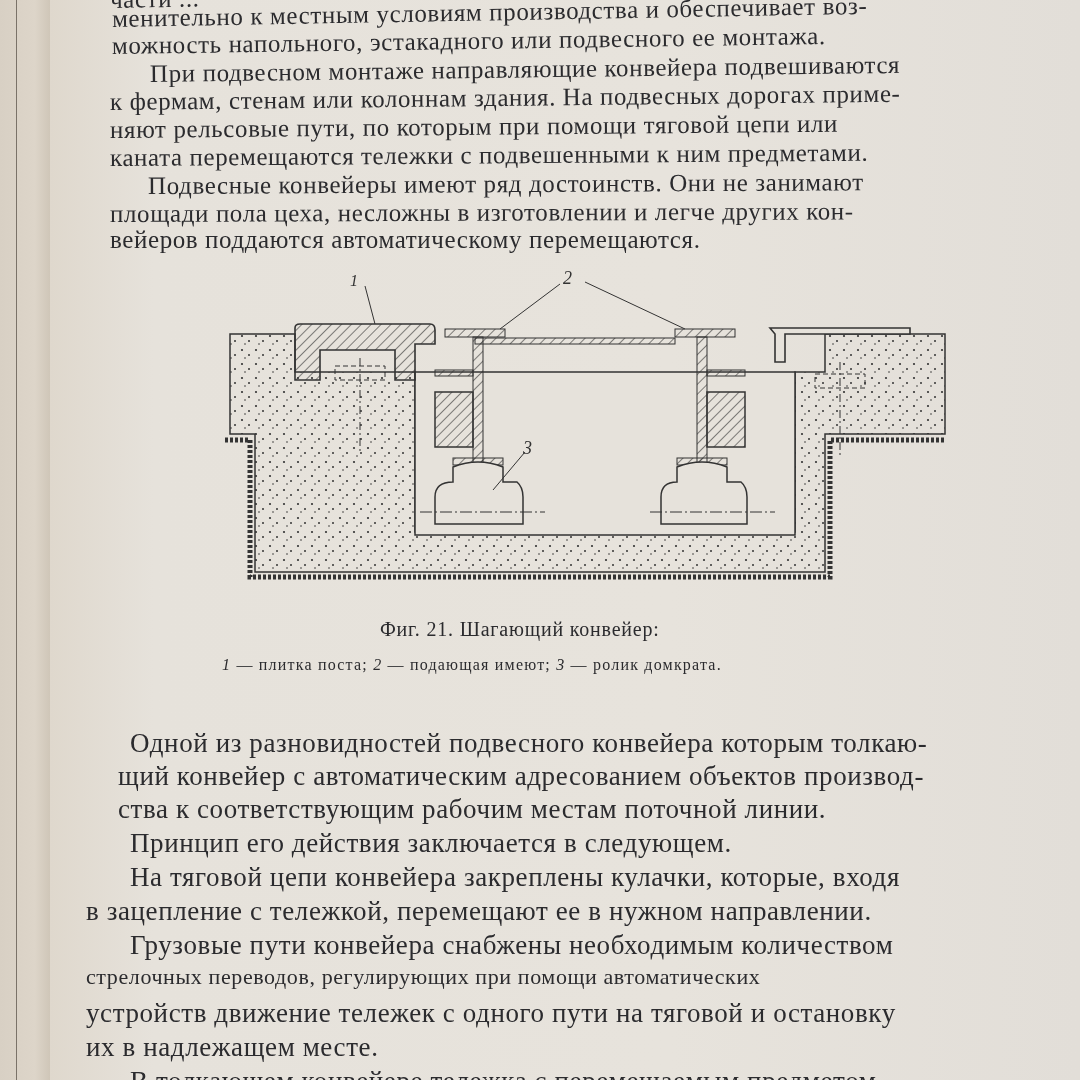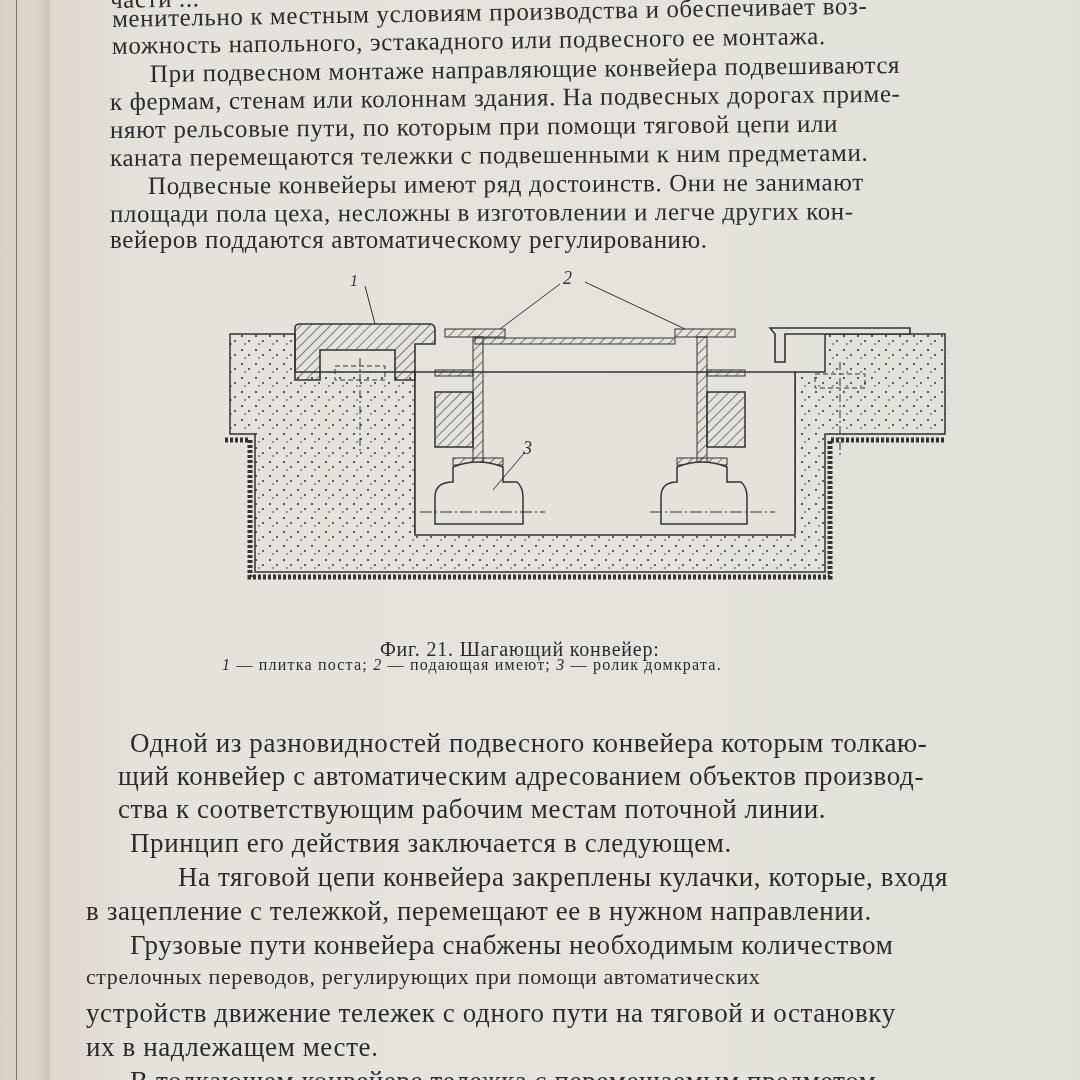--- a/index.html
+++ b/index.html
@@ -18,21 +18,21 @@
     position:absolute; left:16px; top:0; width:1px; height:1080px; background:#7a7268;
   }
   .page {
     position:absolute; left:50px; top:0; width:1030px; height:1080px;
     background:linear-gradient(90deg,#dfd8cd 0%,#e6e2db 10%,#e7e3dc 60%,#e2ded8 100%);
   }
   .line {
     position:absolute; white-space:nowrap; font-size:25px; letter-spacing:0.6px;
     transform-origin:left center;
   }
-  .caption-title { position:absolute; left:380px; top:618px; font-size:20px; letter-spacing:0.8px; white-space:nowrap;margin-top:20px; }
+  .caption-title { position:absolute; left:380px; top:618px; font-size:20px; letter-spacing:0.8px; white-space:nowrap; }
   .caption-legend { position:absolute; left:222px; top:656px; font-size:16px; letter-spacing:1.2px; white-space:nowrap; }
   .caption-legend i { font-style:italic; }
   .figure { position:absolute; left:225px; top:262px; width:740px; height:330px; }
 </style>
 </head>
 <body>
 
 <div class="page-left-edge">
     <div class="inner-line"></div>
   </div>
@@ -42,21 +42,21 @@
 <div>
   <div class="line" style="left:110px;top:-14px;transform:rotate(-1deg);">части ...</div>
   <div class="line" style="left:112px;top:5px;transform:rotate(-1deg);">менительно к местным условиям производства и обеспечивает воз-</div>
   <div class="line" style="left:112px;top:32px;transform:rotate(-0.8deg);">можность напольного, эстакадного или подвесного ее монтажа.</div>
   <div class="line" style="left:150px;top:60px;transform:rotate(-0.7deg);">При подвесном монтаже направляющие конвейера подвешиваются</div>
   <div class="line" style="left:110px;top:88px;transform:rotate(-0.6deg);">к фермам, стенам или колоннам здания. На подвесных дорогах приме-</div>
   <div class="line" style="left:110px;top:116px;transform:rotate(-0.5deg);">няют рельсовые пути, по которым  при помощи  тяговой цепи или</div>
   <div class="line" style="left:110px;top:144px;transform:rotate(-0.4deg);">каната перемещаются тележки с подвешенными  к  ним предметами.</div>
   <div class="line" style="left:148px;top:172px;transform:rotate(-0.3deg);">Подвесные конвейеры имеют ряд достоинств. Они не занимают</div>
   <div class="line" style="left:110px;top:200px;transform:rotate(-0.2deg);">площади пола цеха,  несложны в изготовлении и легче других кон-</div>
-  <div class="line" style="left:110px;top:226px;">вейеров поддаются автоматическому регулированию.</div>
+  <div class="line" style="left:110px;top:226px;">вейеров поддаются автоматическому перемещаются.</div>
 </div>
 
 <svg class="figure" viewBox="0 0 740 330">
   <defs>
     <pattern id="hatch" width="7" height="7" patternUnits="userSpaceOnUse" patternTransform="rotate(45)">
       <line x1="0" y1="0" x2="0" y2="7" stroke="#333" stroke-width="1.2"></line>
     </pattern>
     <pattern id="dots" width="14" height="14" patternUnits="userSpaceOnUse">
       <circle cx="3" cy="4" r="1.1" fill="#333"></circle>
       <circle cx="10" cy="9" r="1" fill="#333"></circle>
@@ -115,20 +115,20 @@
   <span>— подающая имеют;</span>
   <i>3</i>
   <span>— ролик домкрата.</span>
 </div>
 
 <div>
   <div class="line" style="left:130px;top:728px;font-size:27px;">Одной из разновидностей подвесного конвейера которым толкаю-</div>
   <div class="line" style="left:118px;top:761px;font-size:27px;">щий конвейер с автоматическим адресованием объектов производ-</div>
   <div class="line" style="left:118px;top:794px;font-size:27px;">ства к соответствующим рабочим местам поточной линии.</div>
   <div class="line" style="left:130px;top:828px;font-size:27px;">Принцип его действия заключается в следующем.</div>
-  <div class="line" style="left:130px;top:862px;font-size:27px;margin-left:48px;">На тяговой цепи конвейера закреплены кулачки, которые, входя</div>
+  <div class="line" style="left:130px;top:862px;font-size:27px;">На тяговой цепи конвейера закреплены кулачки, которые, входя</div>
   <div class="line" style="left:86px;top:896px;font-size:27px;">в зацепление с тележкой, перемещают ее в нужном направлении.</div>
   <div class="line" style="left:130px;top:930px;font-size:27px;">Грузовые пути конвейера снабжены необходимым количеством</div>
   <div class="line" style="left:86px;top:964px;font-size:22px;">стрелочных переводов, регулирующих при помощи автоматических</div>
   <div class="line" style="left:86px;top:998px;font-size:27px;">устройств движение тележек с одного пути на тяговой и остановку</div>
   <div class="line" style="left:86px;top:1032px;font-size:27px;">их в надлежащем месте.</div>
   <div class="line" style="left:130px;top:1066px;font-size:27px;">В толкающем конвейере тележка с перемещаемым предметом</div>
 </div>
 
 </body></html>

